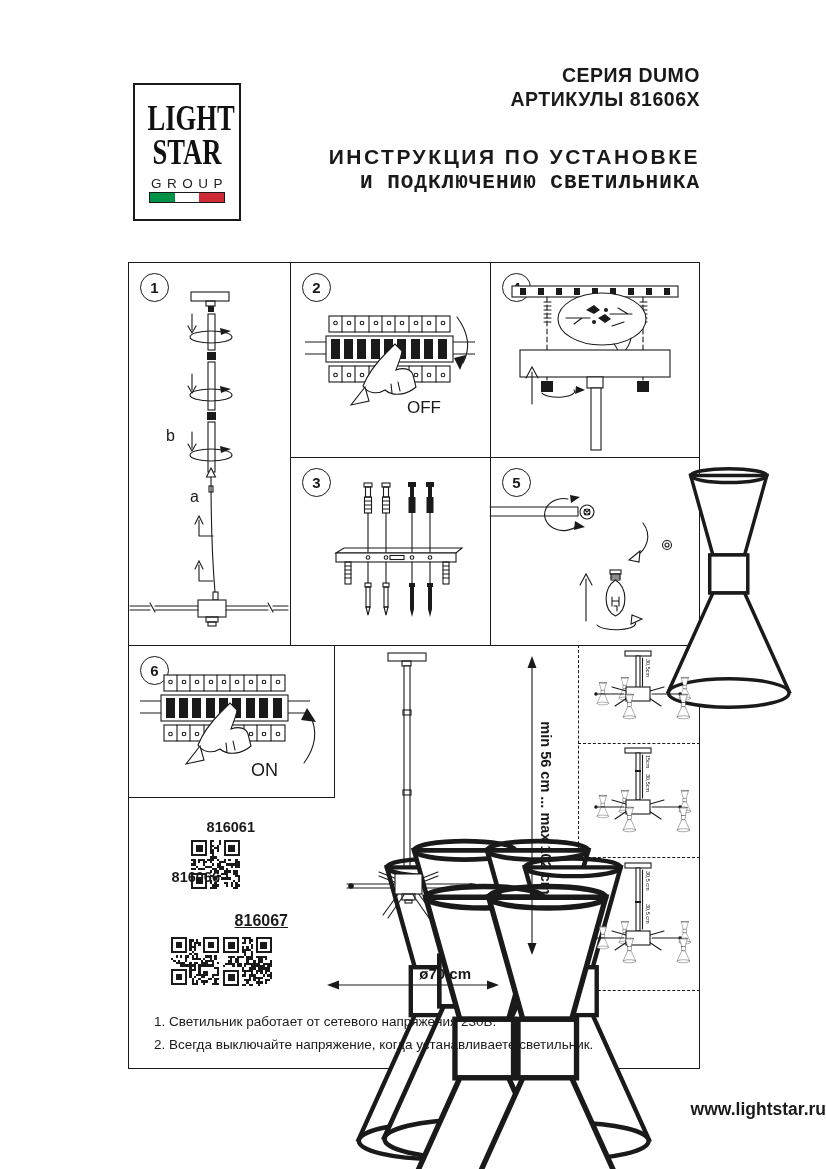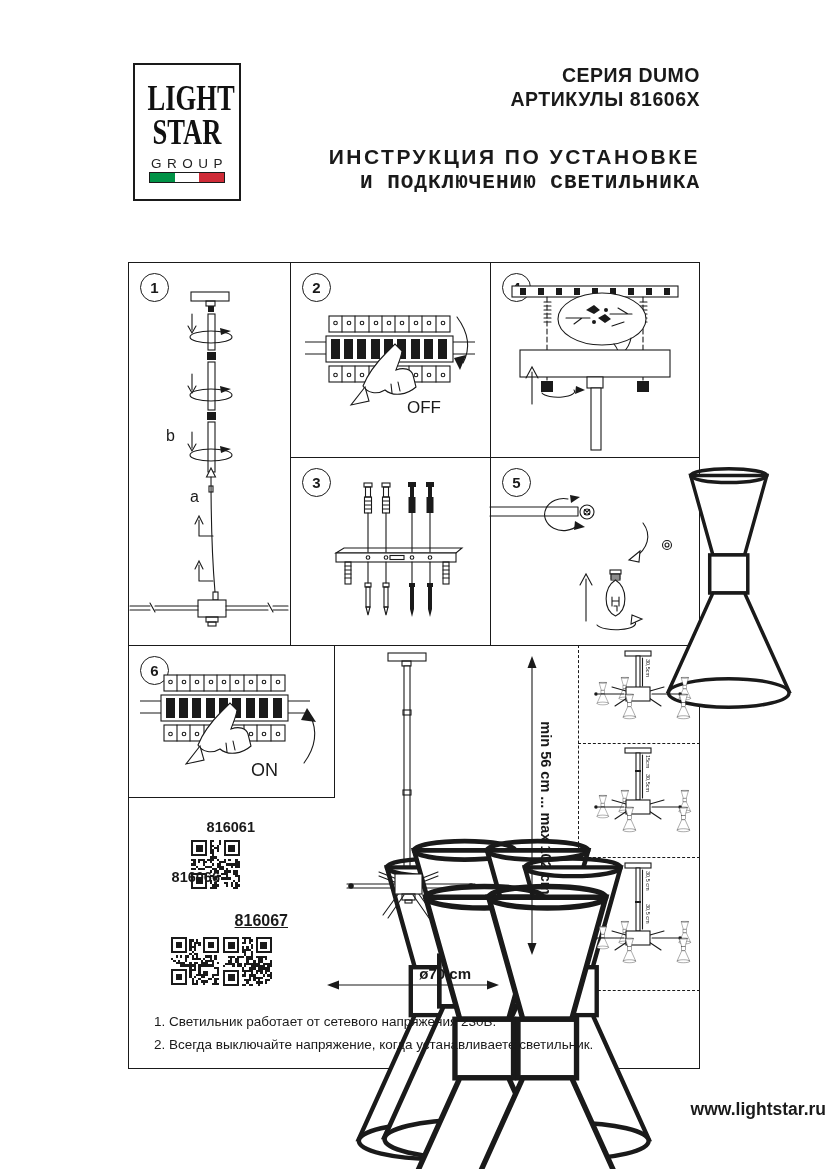--- a/index.html
+++ b/index.html
@@ -14,21 +14,21 @@
   .vline{width:0;border-left:1.4px solid #1a1a1a;}
   .hline{height:0;border-top:1.4px solid #1a1a1a;}
   .dash-v{width:0;border-left:1.5px dashed #1a1a1a;}
   .dash-h{height:0;border-top:1.5px dashed #1a1a1a;}
   .p6box{border-right:1.4px solid #1a1a1a;border-bottom:1.4px solid #1a1a1a;}
   
   .stepc{width:27px;height:27px;border:1.4px solid #1a1a1a;border-radius:50%;
          display:flex;align-items:center;justify-content:center;
          font-size:15px;font-weight:bold;}
   
-  .logo-box{border:2px solid #1a1a1a;}
+  .logo-box{border:2px solid #1a1a1a;margin-top:20px;}
   .logo-word{position:absolute;width:100%;text-align:center;font-family:"Liberation Serif",serif;
              font-weight:bold;font-size:35px;line-height:1;transform:scaleX(.76);color:#111;}
   .logo-group{position:absolute;width:100%;text-align:center;font-size:13.5px;
               letter-spacing:5.5px;padding-left:5px;box-sizing:border-box;color:#222;}
   .flag{display:flex;border:1.5px solid #1a1a1a;}
   .flag>div{flex:1;}
   .fg{background:#009246;} .fw{background:#ffffff;} .fr{background:#ce2b37;}
   
   svg.diagram{overflow:visible;}
   .ln{stroke:#1a1a1a;fill:none;stroke-width:1.1;stroke-linecap:round;}

